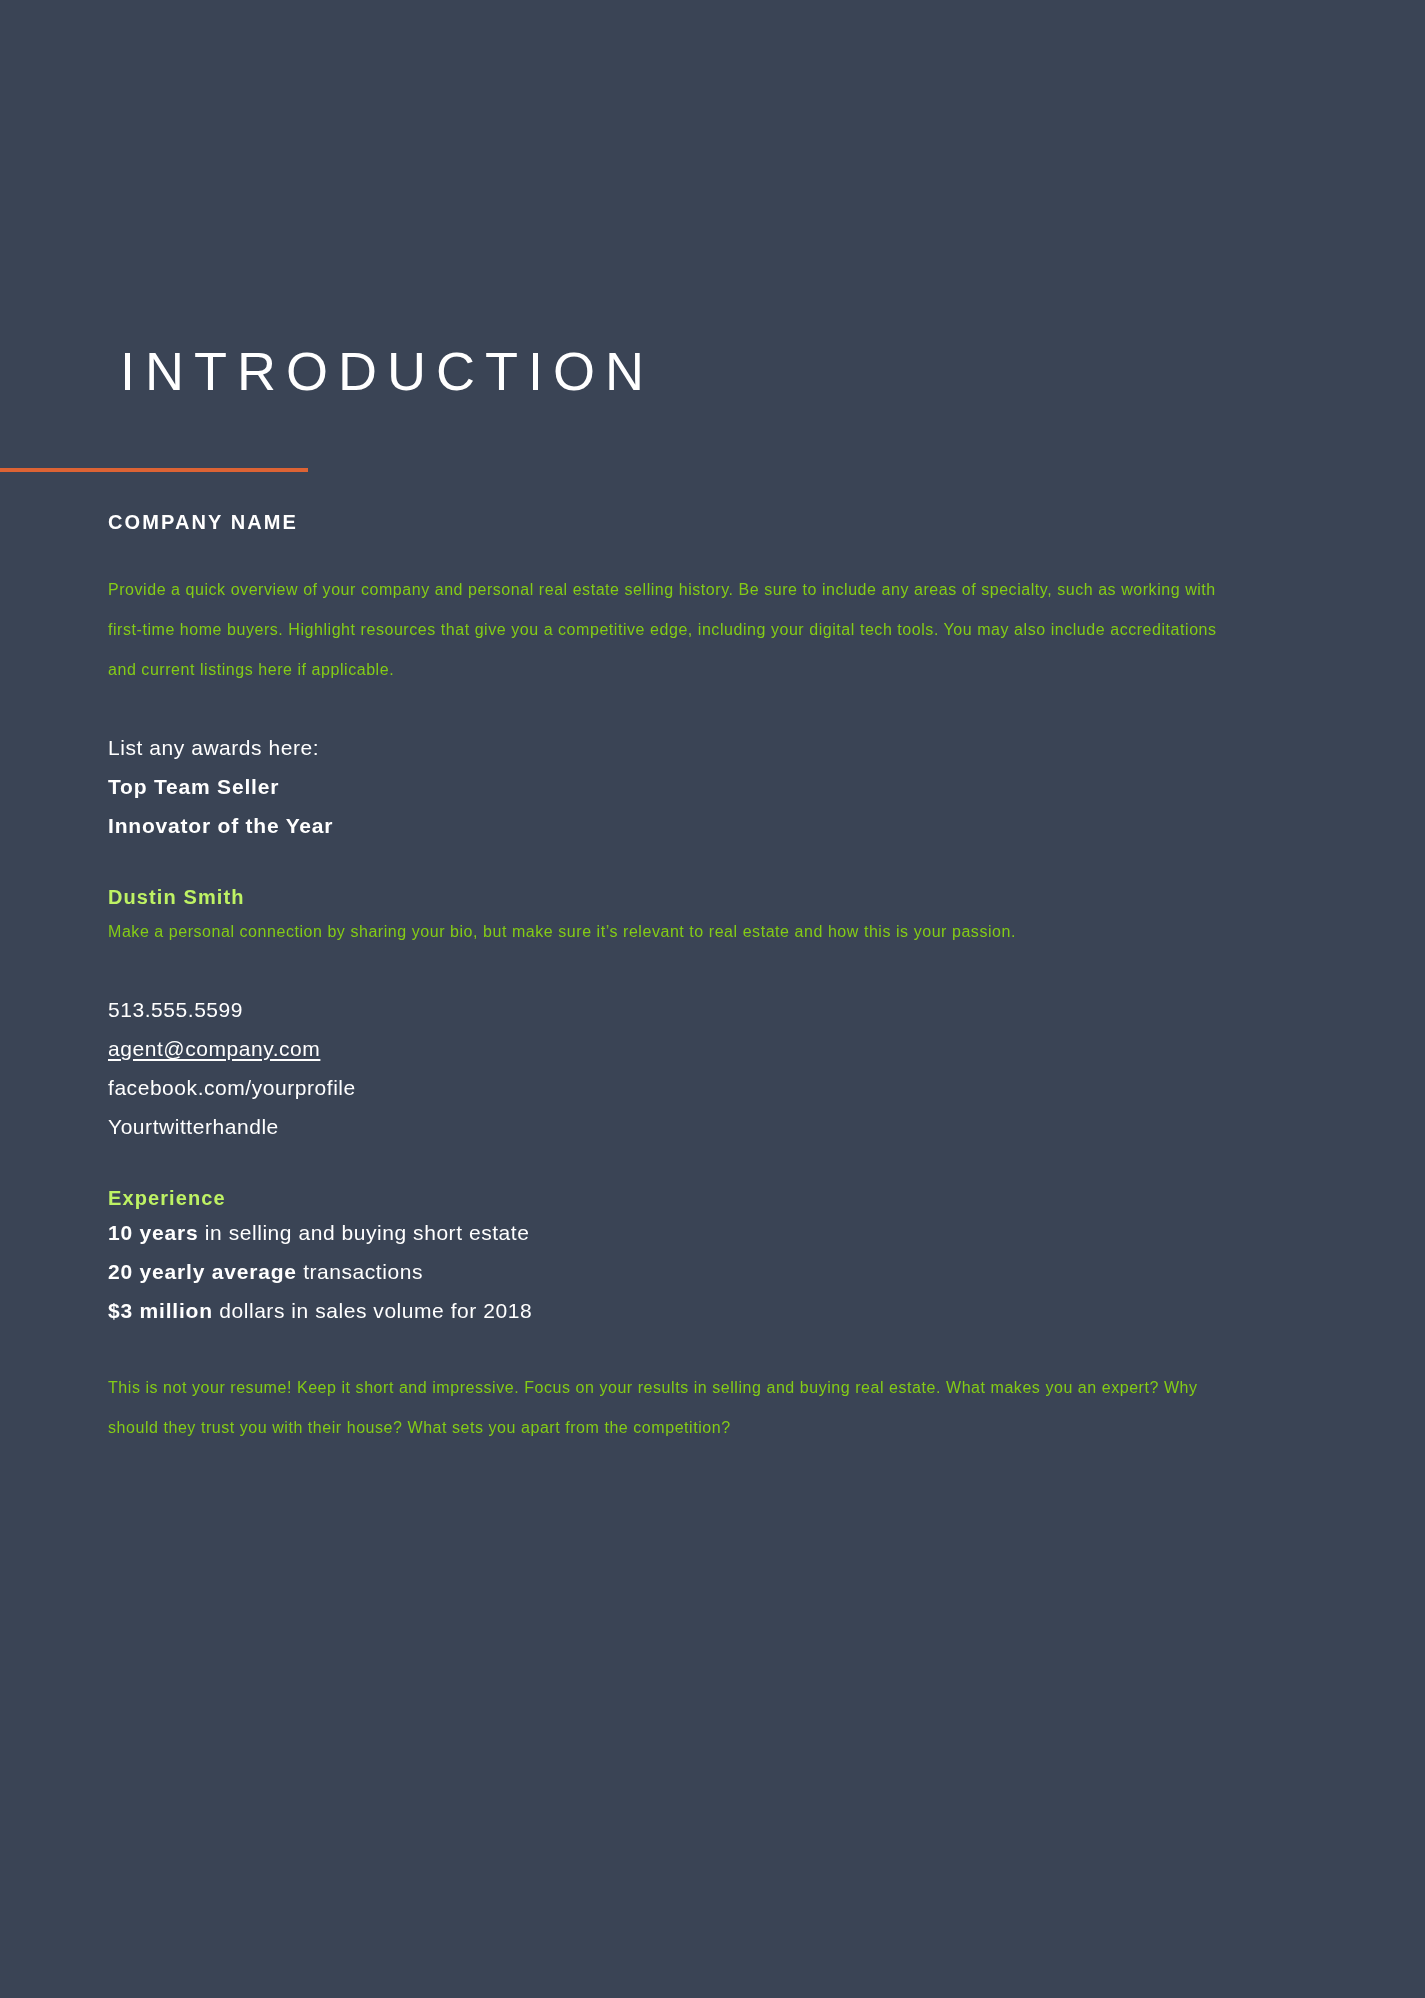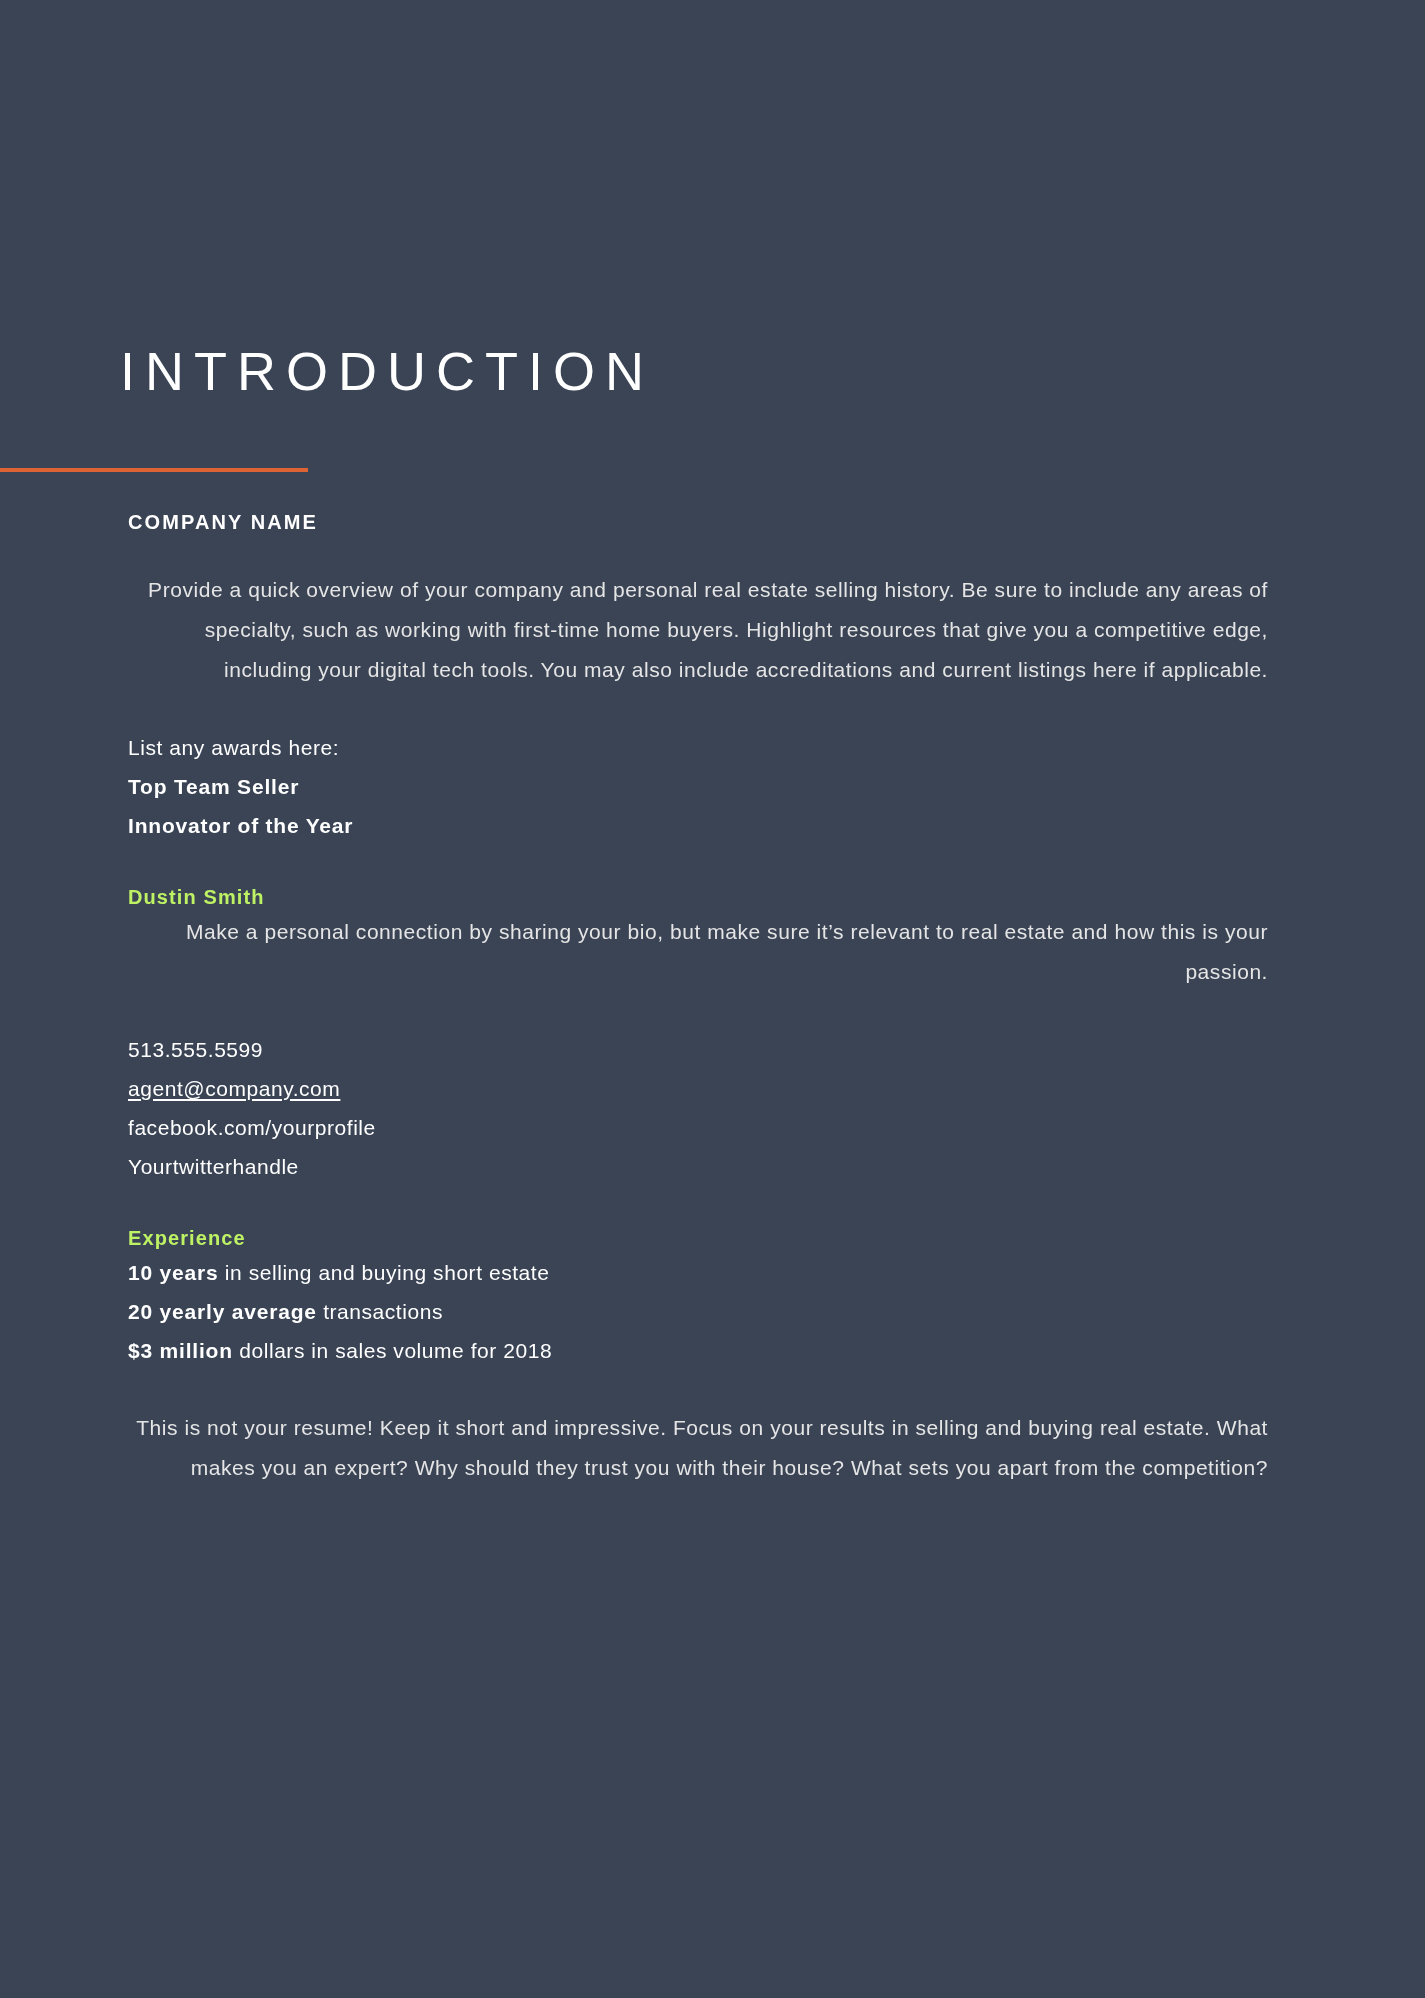--- a/index.html
+++ b/index.html
@@ -47,21 +47,21 @@
     left: 0;
     top: 128px;
     width: 308px;
     height: 4px;
     background: #dd6334;
   }
 
   
   .content {
     position: absolute;
-    left: 128px;
+    left: 108px;
     top: 508px;
     width: 1140px;
   }
 
   .section-heading {
     font-size: 20px;
     font-weight: bold;
     letter-spacing: 2.1px;
     line-height: 1.4;
     color: #ffffff;
@@ -71,27 +71,26 @@
   .sub-heading {
     font-size: 20px;
     font-weight: bold;
     letter-spacing: 1.1px;
     line-height: 1.45;
     color: #bef264;
     margin: 0;
   }
 
   p.body-text {
-    font-size: 21px;
+    font-size: 16px;
     font-weight: 400;
     letter-spacing: 0.55px;
     line-height: 40px;
-    color: #e5e5e5;
+    color: #84cc16;
     margin: 0;
-    text-align: right;
   }
 
   .line {
     font-size: 21px;
     font-weight: 400;
     letter-spacing: 0.55px;
     line-height: 39px;
     color: #ffffff;
     margin: 0;
     white-space: nowrap;

